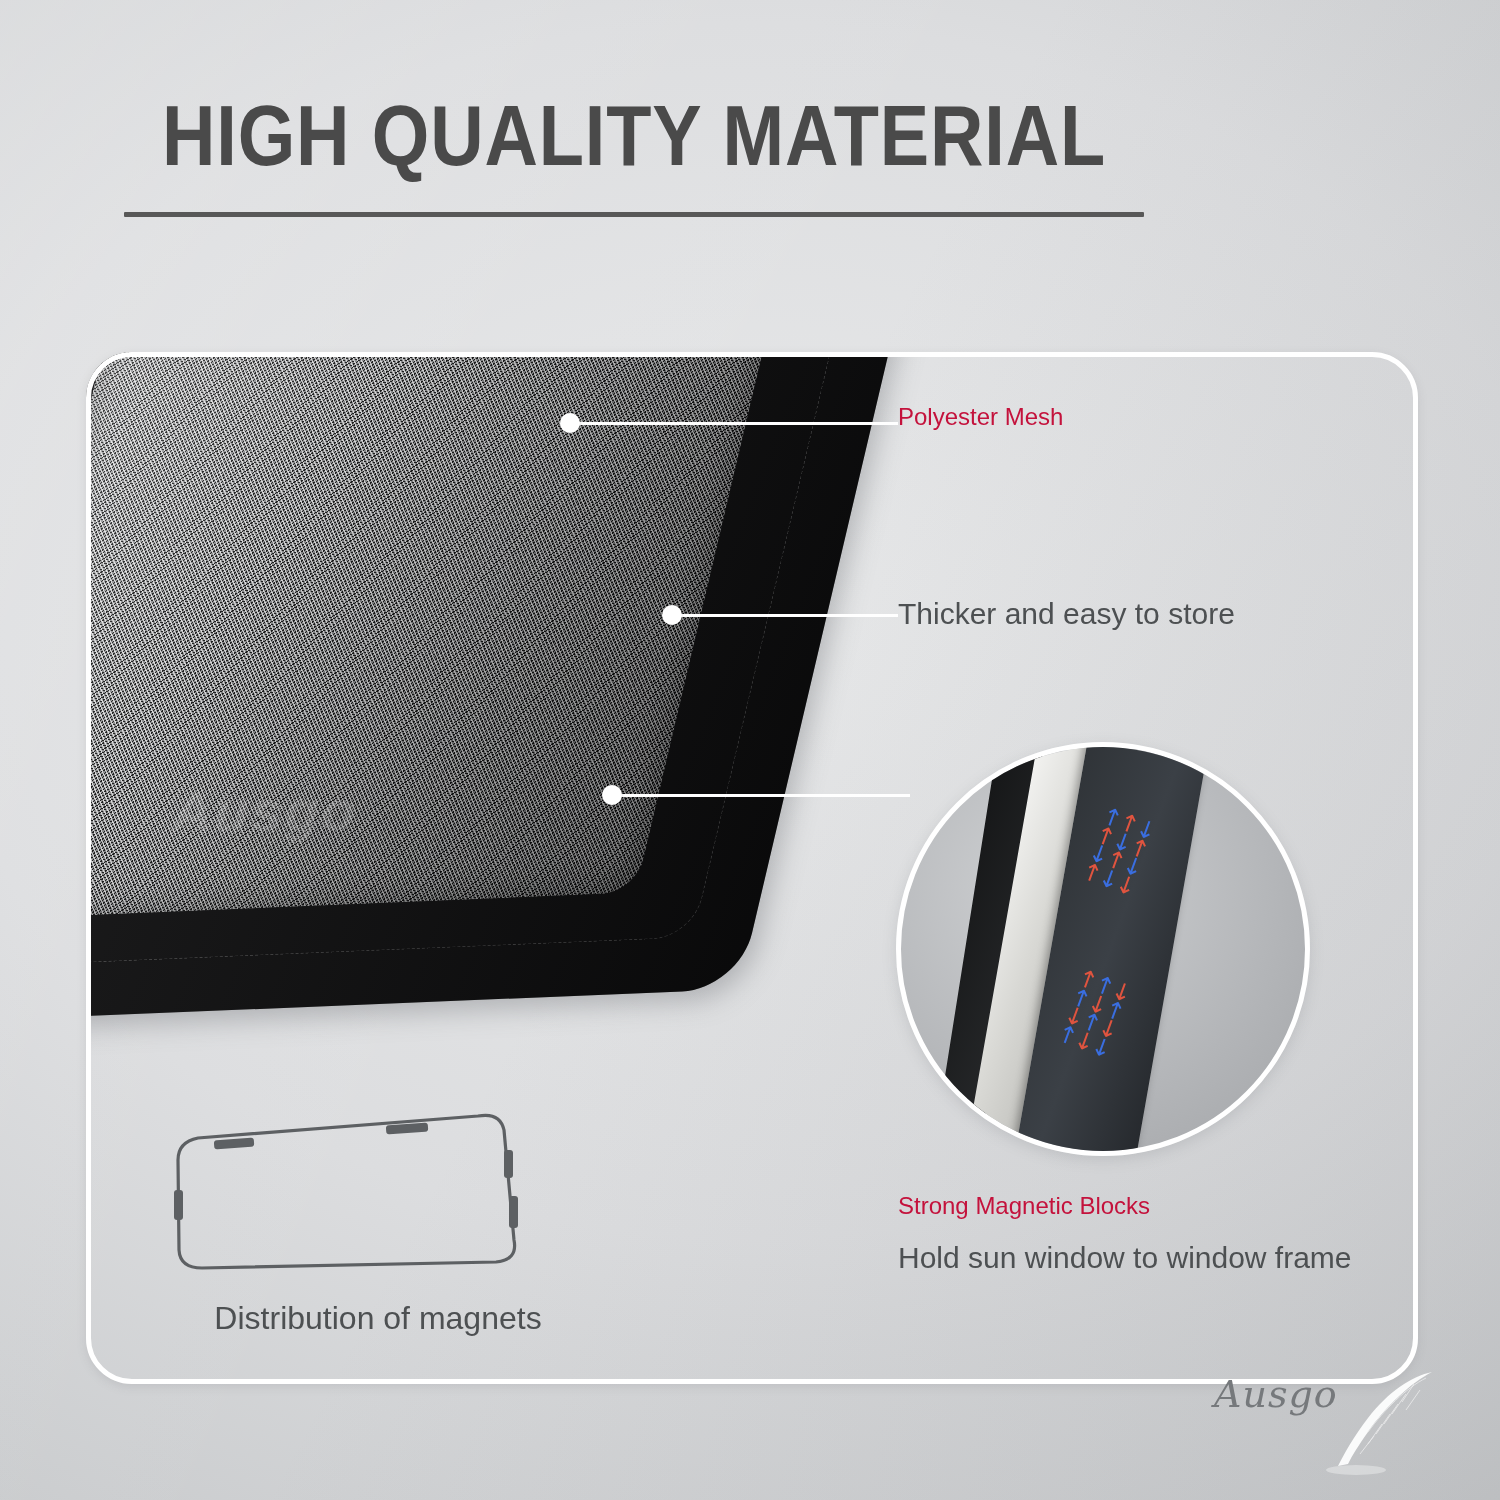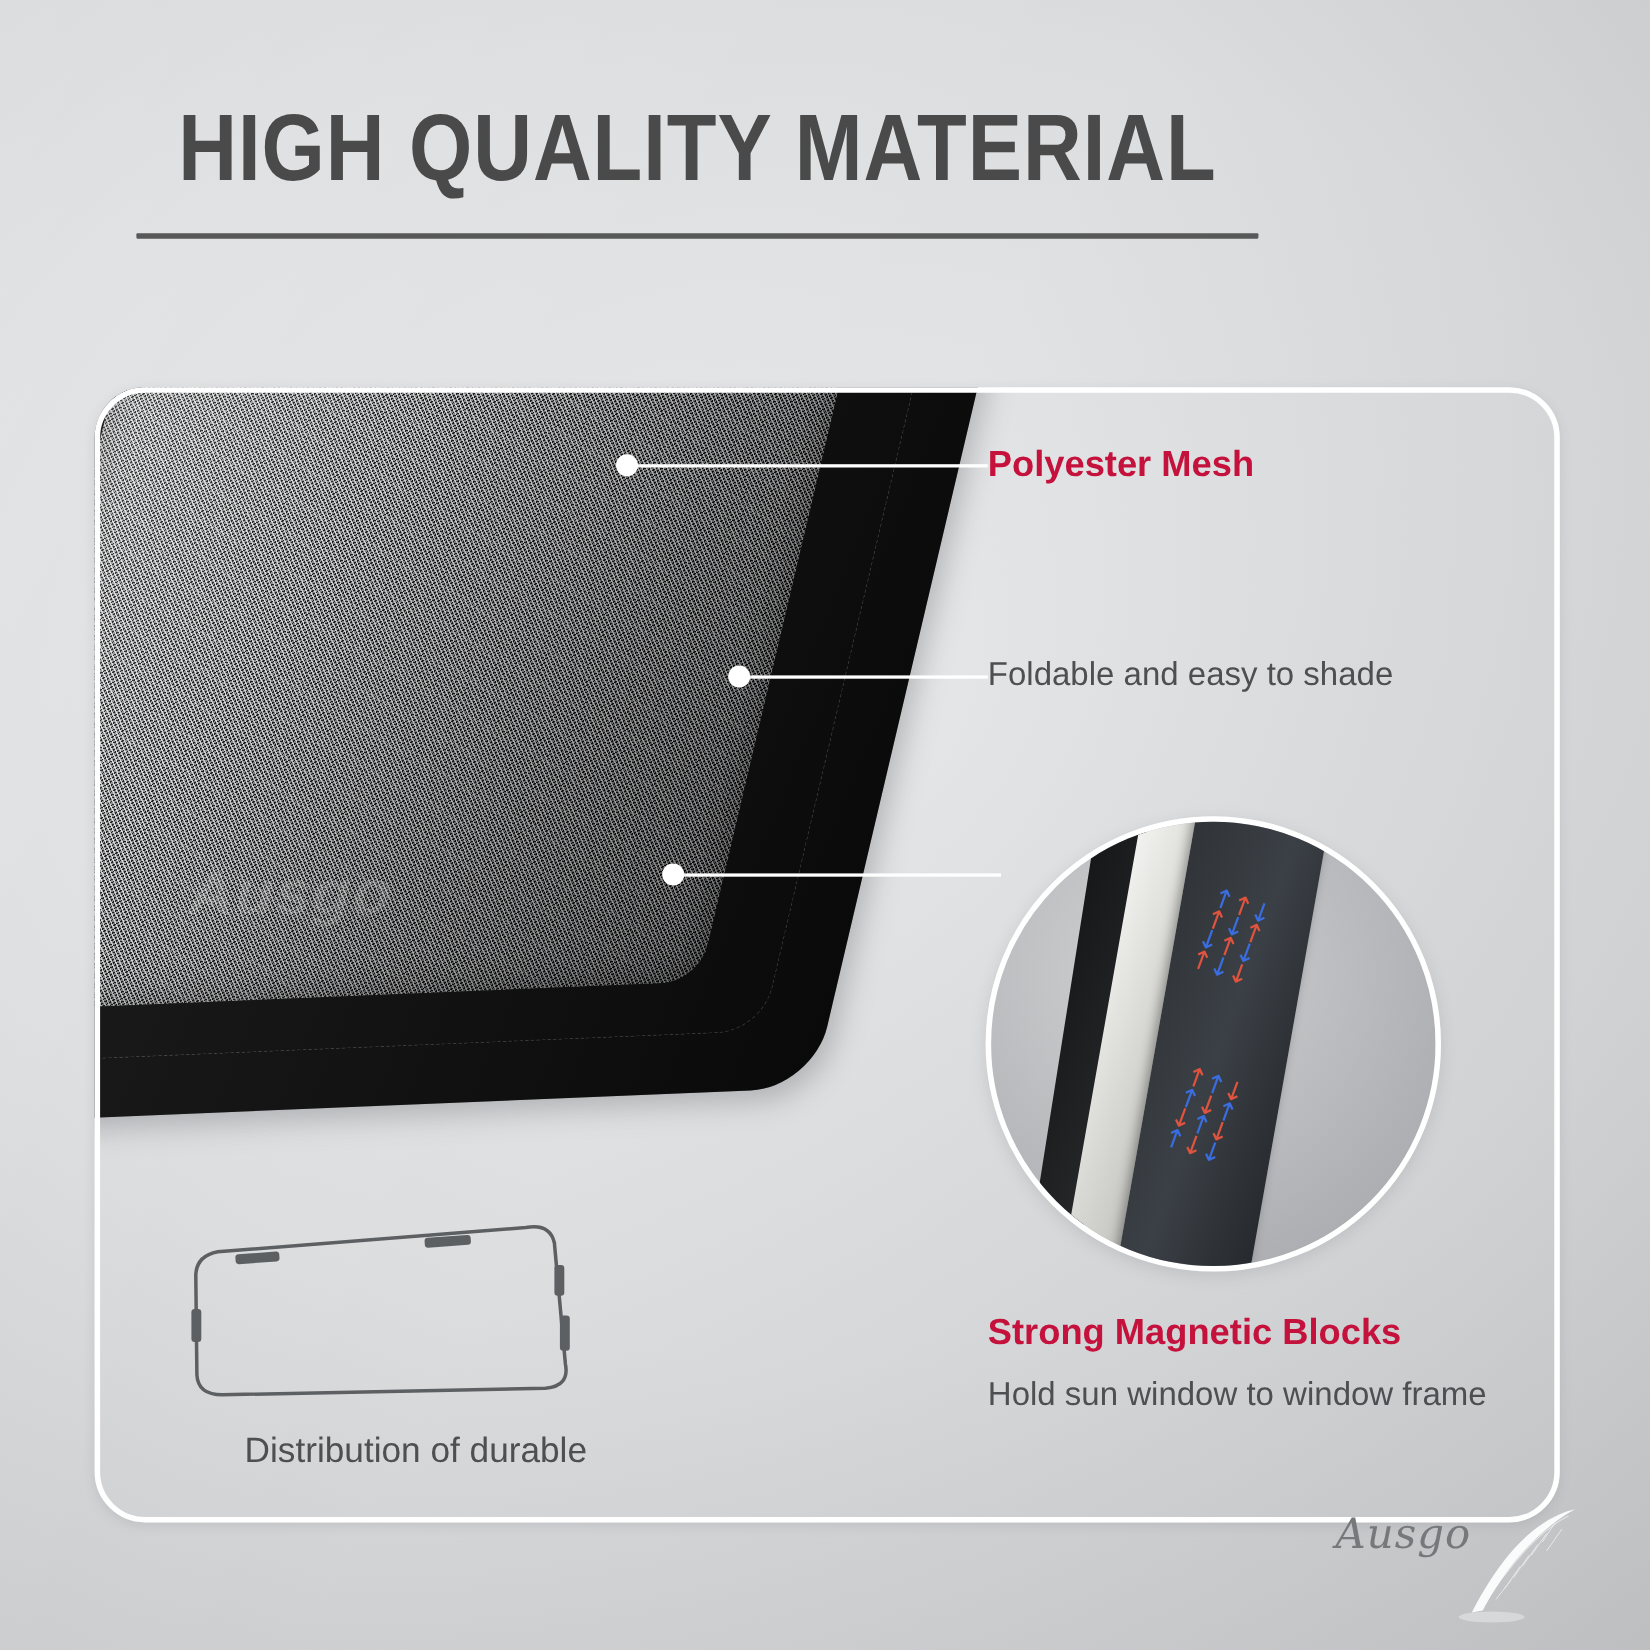--- a/index.html
+++ b/index.html
@@ -93,21 +93,21 @@
   
   .callout-line{ position:absolute; height:3px; background:#ffffff; }
   .callout-dot{
     position:absolute; width:20px; height:20px; border-radius:50%;
     background:#ffffff; box-shadow:0 0 3px rgba(0,0,0,0.18);
   }
 
   
   .callout{ position:absolute; width:520px; }
   .c-head{
-    color:#c4123c; font-size:33px; font-weight:700; line-height:1.15;
+    color:#c4123c; font-size:24px; font-weight:400; line-height:1.15;
     margin-bottom:18px; white-space:nowrap;
   }
   .c-body{ color:#4d5052; font-size:30px; font-weight:400; line-height:1.34; }
 
   
   .circle-inset{
     position:absolute; left:896px; top:742px; width:414px; height:414px;
     border-radius:50%; border:5px solid #ffffff; overflow:hidden;
     background:radial-gradient(circle at 38% 34%, #cfd1d3 0%, #b3b5b8 62%, #a2a4a7 100%);
     box-shadow:0 4px 14px rgba(120,122,126,0.22);
@@ -177,21 +177,21 @@
 <div class="callout-dot" style="left:662px; top:605px;"></div>
 
 <div class="callout-line" style="left:620px; top:794px; width:290px;"></div>
 <div class="callout-dot" style="left:602px; top:785px;"></div>
 
 <div class="callout" style="left:898px; top:403px;">
   <div class="c-head">Polyester Mesh</div>
 </div>
 
 <div class="callout" style="left:898px; top:594px;">
-  <div class="c-body">Foldable and easy to shade</div>
+  <div class="c-body">Thicker and easy to store</div>
 </div>
 
 <div class="callout" style="left:898px; top:1192px;">
   <div class="c-head">Strong Magnetic Blocks</div>
   <div class="c-body">Hold sun window to window frame</div>
 </div>
 
 <div class="circle-inset">
   <div class="mag-black"></div>
   <div class="mag-silver"></div>
@@ -215,21 +215,21 @@
   <svg width="420" height="180" viewBox="0 0 420 180">
     <path d="M 10 52 Q 10 34 30 30 L 310 8 Q 332 4 336 22 L 346 132
              Q 350 152 328 154 L 34 160 Q 12 160 11 142 Z" fill="none" stroke="#5d6063" stroke-width="3.2"></path>
     <rect x="46" y="31" width="40" height="9" rx="3" fill="#5d6063" transform="rotate(-4.2 66 35)"></rect>
     <rect x="218" y="16" width="42" height="9" rx="3" fill="#5d6063" transform="rotate(-4.2 239 20)"></rect>
     <rect x="6" y="82" width="9" height="30" rx="3" fill="#5d6063"></rect>
     <rect x="336" y="42" width="9" height="28" rx="3" fill="#5d6063"></rect>
     <rect x="341" y="88" width="9" height="32" rx="3" fill="#5d6063"></rect>
   </svg>
 </div>
-<div class="magnet-caption">Distribution of durable</div>
+<div class="magnet-caption">Distribution of magnets</div>
 
 <div class="brand">
   <div class="brand-script">Ausgo</div>
   <svg width="150" height="110" style="position:absolute; right:0; bottom:0;" viewBox="0 0 150 110">
     <path d="M138 6 C118 16 92 40 74 66 C64 80 58 90 54 98 L44 100
              C50 88 60 70 74 52 C94 26 118 10 138 6 Z" fill="#ffffff" opacity="0.92"></path>
     <path d="M132 12 C112 22 90 44 74 66" stroke="#e3e4e5" stroke-width="1" fill="none"></path>
     <g stroke="#f2f2f2" stroke-width="0.9" opacity="0.8">
       <path d="M120 18 L108 36"></path>
         <path d="M126 24 L112 44"></path>

